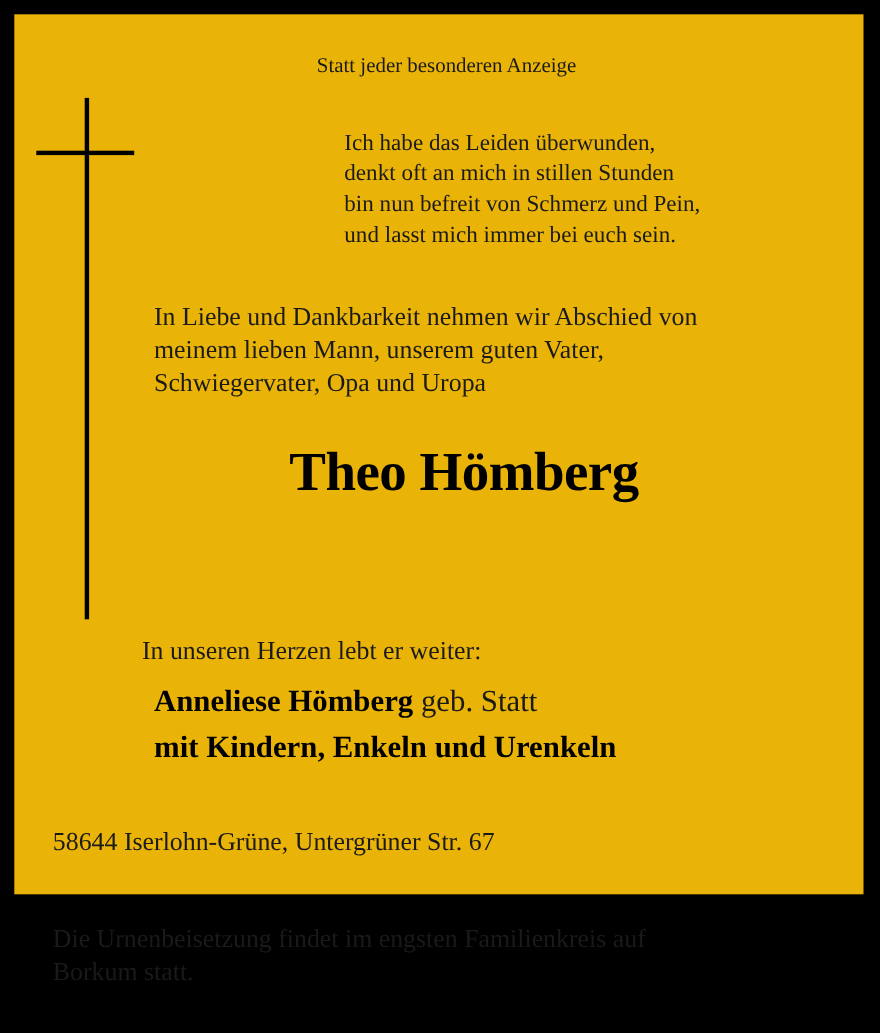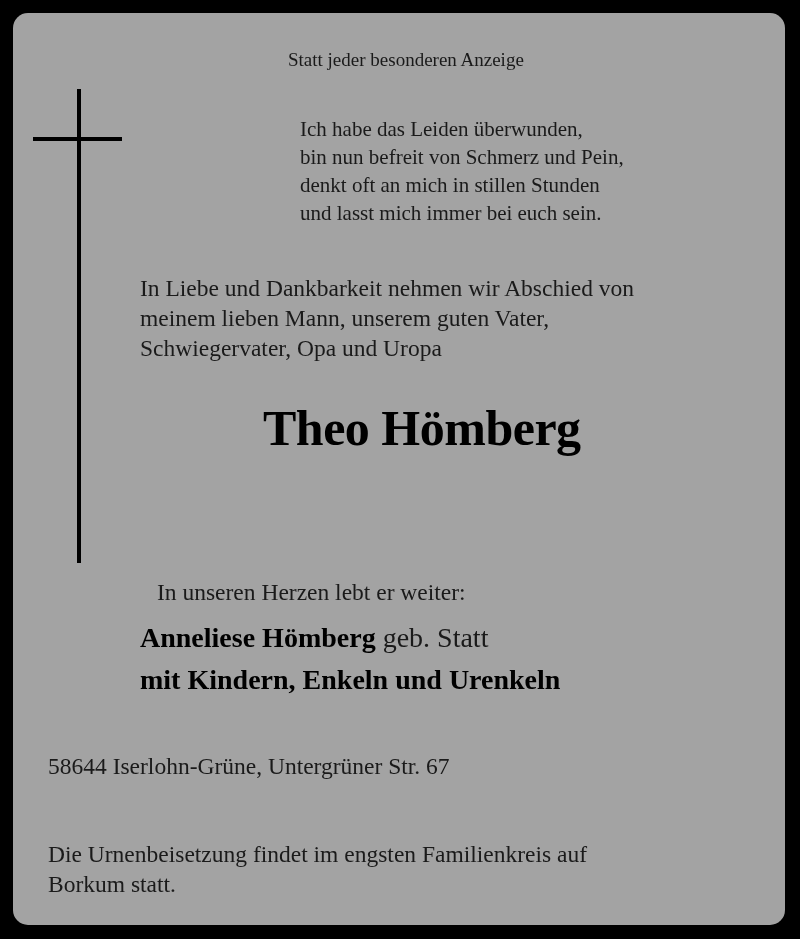--- a/index.html
+++ b/index.html
@@ -1,56 +1,56 @@
 <!DOCTYPE html>
 <html><head>
 <meta charset="utf-8">
 <style>
   html, body { margin: 0; padding: 0; background: #000; }
   body { width: 800px; height: 939px; position: relative; overflow: hidden; font-family: "Liberation Serif", serif; color: #1a1a1a; }
-  .card { position: absolute; left: 13px; top: 13px; width: 772px; height: 912px; background: #a3a3a3; border-radius: 15px; }
+  .card { position: absolute; left: 13px; top: 13px; width: 772px; height: 800px; background: #eab308; }
   .cross-v { position: absolute; left: 64px; top: 76px; width: 4px; height: 474px; background: #000; }
   .cross-h { position: absolute; left: 20px; top: 124px; width: 89px; height: 4px; background: #000; }
   .t { position: absolute; white-space: nowrap; }
   .small { font-size: 19px; }
-  .poem { font-size: 21px; line-height: 28px; }
+  .poem { font-size: 21px; line-height: 28px; margin-left: 13px; }
   .body { font-size: 23.5px; line-height: 30px; }
   .name { font-size: 50px; font-weight: bold; color: #000; letter-spacing: -0.5px; }
   .dates { font-size: 23.5px; }
   .fam { font-size: 28px; font-weight: bold; color: #000; line-height: 42px; }
   .fam .norm { font-weight: normal; color: #1a1a1a; }
 </style>
 </head>
 <body>
 
 <div class="card">
   <div>
     <div class="cross-v"></div>
     <div class="cross-h"></div>
   </div>
 
   <div class="t small" style="left:275px; top:36px;">Statt jeder besonderen Anzeige</div>
 
   <div class="t poem" style="left:287px; top:102px;">
     <div>Ich habe das Leiden überwunden,</div>
+    <div>denkt oft an mich in stillen Stunden</div>
     <div>bin nun befreit von Schmerz und Pein,</div>
-    <div>denkt oft an mich in stillen Stunden</div>
     <div>und lasst mich immer bei euch sein.</div>
   </div>
 
   <div class="t body" style="left:127px; top:260px;">
     <div>In Liebe und Dankbarkeit nehmen wir Abschied von</div>
     <div>meinem lieben Mann, unserem guten Vater,</div>
     <div>Schwiegervater, Opa und Uropa</div>
   </div>
 
   <div class="t name" style="left:250px; top:386px;">Theo Hömberg</div>
 
 
-  <div class="t body" style="left:144px; top:564px;">In unseren Herzen lebt er weiter:</div>
+  <div class="t body" style="left:116px; top:564px;">In unseren Herzen lebt er weiter:</div>
 
   <div class="t fam" style="left:127px; top:604px;">
     <div><span>Anneliese Hömberg</span><span class="norm"> geb. Statt</span></div>
     <div>mit Kindern, Enkeln und Urenkeln</div>
   </div>
 
   <div class="t body" style="left:35px; top:738px;">58644 Iserlohn-Grüne, Untergrüner Str. 67</div>
 
   <div class="t body" style="left:35px; top:826px;">
     <div>Die Urnenbeisetzung findet im engsten Familienkreis auf</div>

